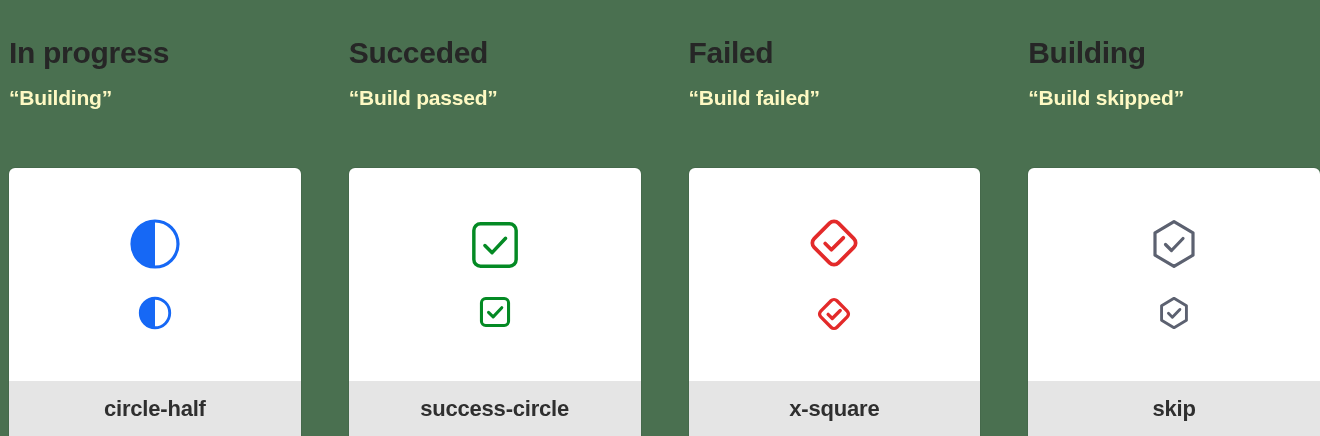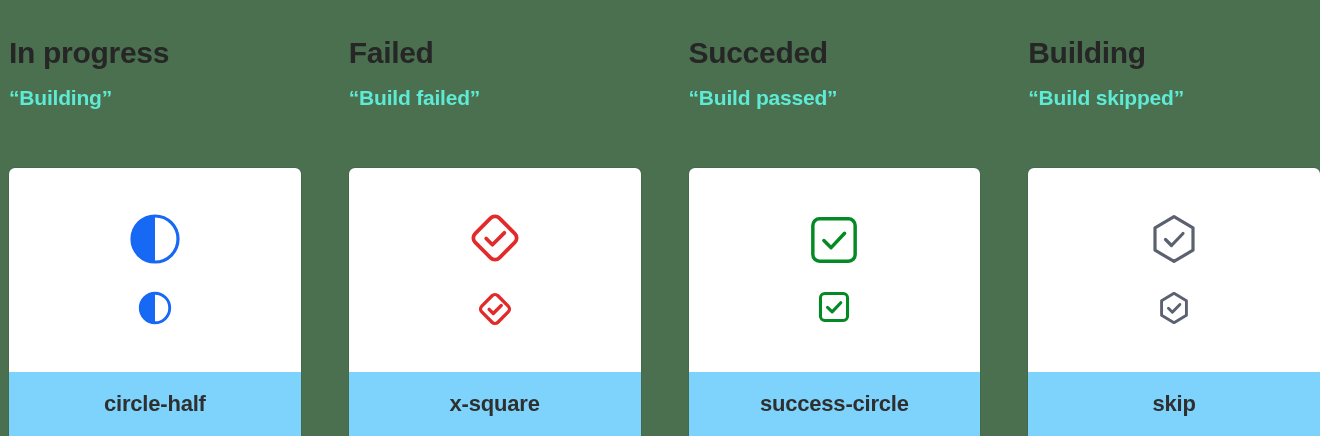--- a/index.html
+++ b/index.html
@@ -50,21 +50,21 @@
     color: #262626;
     letter-spacing: -0.3px;
     line-height: 1.1;
     white-space: nowrap;
   }
 
   .status-sub {
     margin-top: 17px;
     font-size: 21px;
     font-weight: bold;
-    color: #5eead4;
+    color: #fef9c3;
     letter-spacing: -0.2px;
     line-height: 1.1;
     white-space: nowrap;
   }
 
   
   .card {
     position: relative;
     flex: 1 1 auto;
     background: #ffffff;
@@ -85,22 +85,22 @@
     padding-bottom: 2px;
   }
 
   .icon-large,
   .icon-small {
     display: block;
     line-height: 0;
   }
 
   .card-footer {
-    height: 64px;
-    background: #7dd3fc;
+    height: 55px;
+    background: #e5e5e5;
     display: flex;
     align-items: center;
     justify-content: center;
   }
 
   .card-footer-label {
     font-size: 22px;
     font-weight: bold;
     color: #2f2f2f;
     letter-spacing: -0.2px;
@@ -137,20 +137,50 @@
 
         </div>
         <div class="card-footer">
           <span class="card-footer-label">circle-half</span>
         </div>
       </div>
     </div>
 
     <div class="column">
       <div class="heading-block">
+        <div class="status-title">Succeded</div>
+        <div class="status-sub">“Build passed”</div>
+      </div>
+
+      <div class="card">
+        <div class="card-body">
+
+          <span class="icon-large">
+            <svg width="50" height="50" viewBox="0 0 52 52">
+              <rect x="4" y="4" width="44" height="44" rx="7" ry="7" fill="none" stroke="#048a24" stroke-width="3.6"></rect>
+              <path d="M15.5 26.5 L23 34 L37 19" fill="none" stroke="#048a24" stroke-width="3.6" stroke-linecap="round" stroke-linejoin="round"></path>
+            </svg>
+          </span>
+
+          <span class="icon-small">
+            <svg width="32" height="32" viewBox="0 0 52 52">
+              <rect x="4" y="4" width="44" height="44" rx="7" ry="7" fill="none" stroke="#048a24" stroke-width="5"></rect>
+              <path d="M15.5 26.5 L23 34 L37 19" fill="none" stroke="#048a24" stroke-width="5" stroke-linecap="round" stroke-linejoin="round"></path>
+            </svg>
+          </span>
+
+        </div>
+        <div class="card-footer">
+          <span class="card-footer-label">success-circle</span>
+        </div>
+      </div>
+    </div>
+
+    <div class="column">
+      <div class="heading-block">
         <div class="status-title">Failed</div>
         <div class="status-sub">“Build failed”</div>
       </div>
 
       <div class="card">
         <div class="card-body">
 
           <span class="icon-large">
             <svg width="54" height="54" viewBox="0 0 52 52">
               <g transform="rotate(45 26 26)">
@@ -171,50 +201,20 @@
 
         </div>
         <div class="card-footer">
           <span class="card-footer-label">x-square</span>
         </div>
       </div>
     </div>
 
     <div class="column">
       <div class="heading-block">
-        <div class="status-title">Succeded</div>
-        <div class="status-sub">“Build passed”</div>
-      </div>
-
-      <div class="card">
-        <div class="card-body">
-
-          <span class="icon-large">
-            <svg width="50" height="50" viewBox="0 0 52 52">
-              <rect x="4" y="4" width="44" height="44" rx="7" ry="7" fill="none" stroke="#048a24" stroke-width="3.6"></rect>
-              <path d="M15.5 26.5 L23 34 L37 19" fill="none" stroke="#048a24" stroke-width="3.6" stroke-linecap="round" stroke-linejoin="round"></path>
-            </svg>
-          </span>
-
-          <span class="icon-small">
-            <svg width="32" height="32" viewBox="0 0 52 52">
-              <rect x="4" y="4" width="44" height="44" rx="7" ry="7" fill="none" stroke="#048a24" stroke-width="5"></rect>
-              <path d="M15.5 26.5 L23 34 L37 19" fill="none" stroke="#048a24" stroke-width="5" stroke-linecap="round" stroke-linejoin="round"></path>
-            </svg>
-          </span>
-
-        </div>
-        <div class="card-footer">
-          <span class="card-footer-label">success-circle</span>
-        </div>
-      </div>
-    </div>
-
-    <div class="column">
-      <div class="heading-block">
         <div class="status-title">Building</div>
         <div class="status-sub">“Build skipped”</div>
       </div>
 
       <div class="card">
         <div class="card-body">
 
           <span class="icon-large">
             <svg width="52" height="52" viewBox="0 0 52 52">
               <path d="M26 3.6 L45 14.8 L45 37.2 L26 48.4 L7 37.2 L7 14.8 Z" fill="none" stroke="#5c6170" stroke-width="3.2" stroke-linejoin="round"></path>

